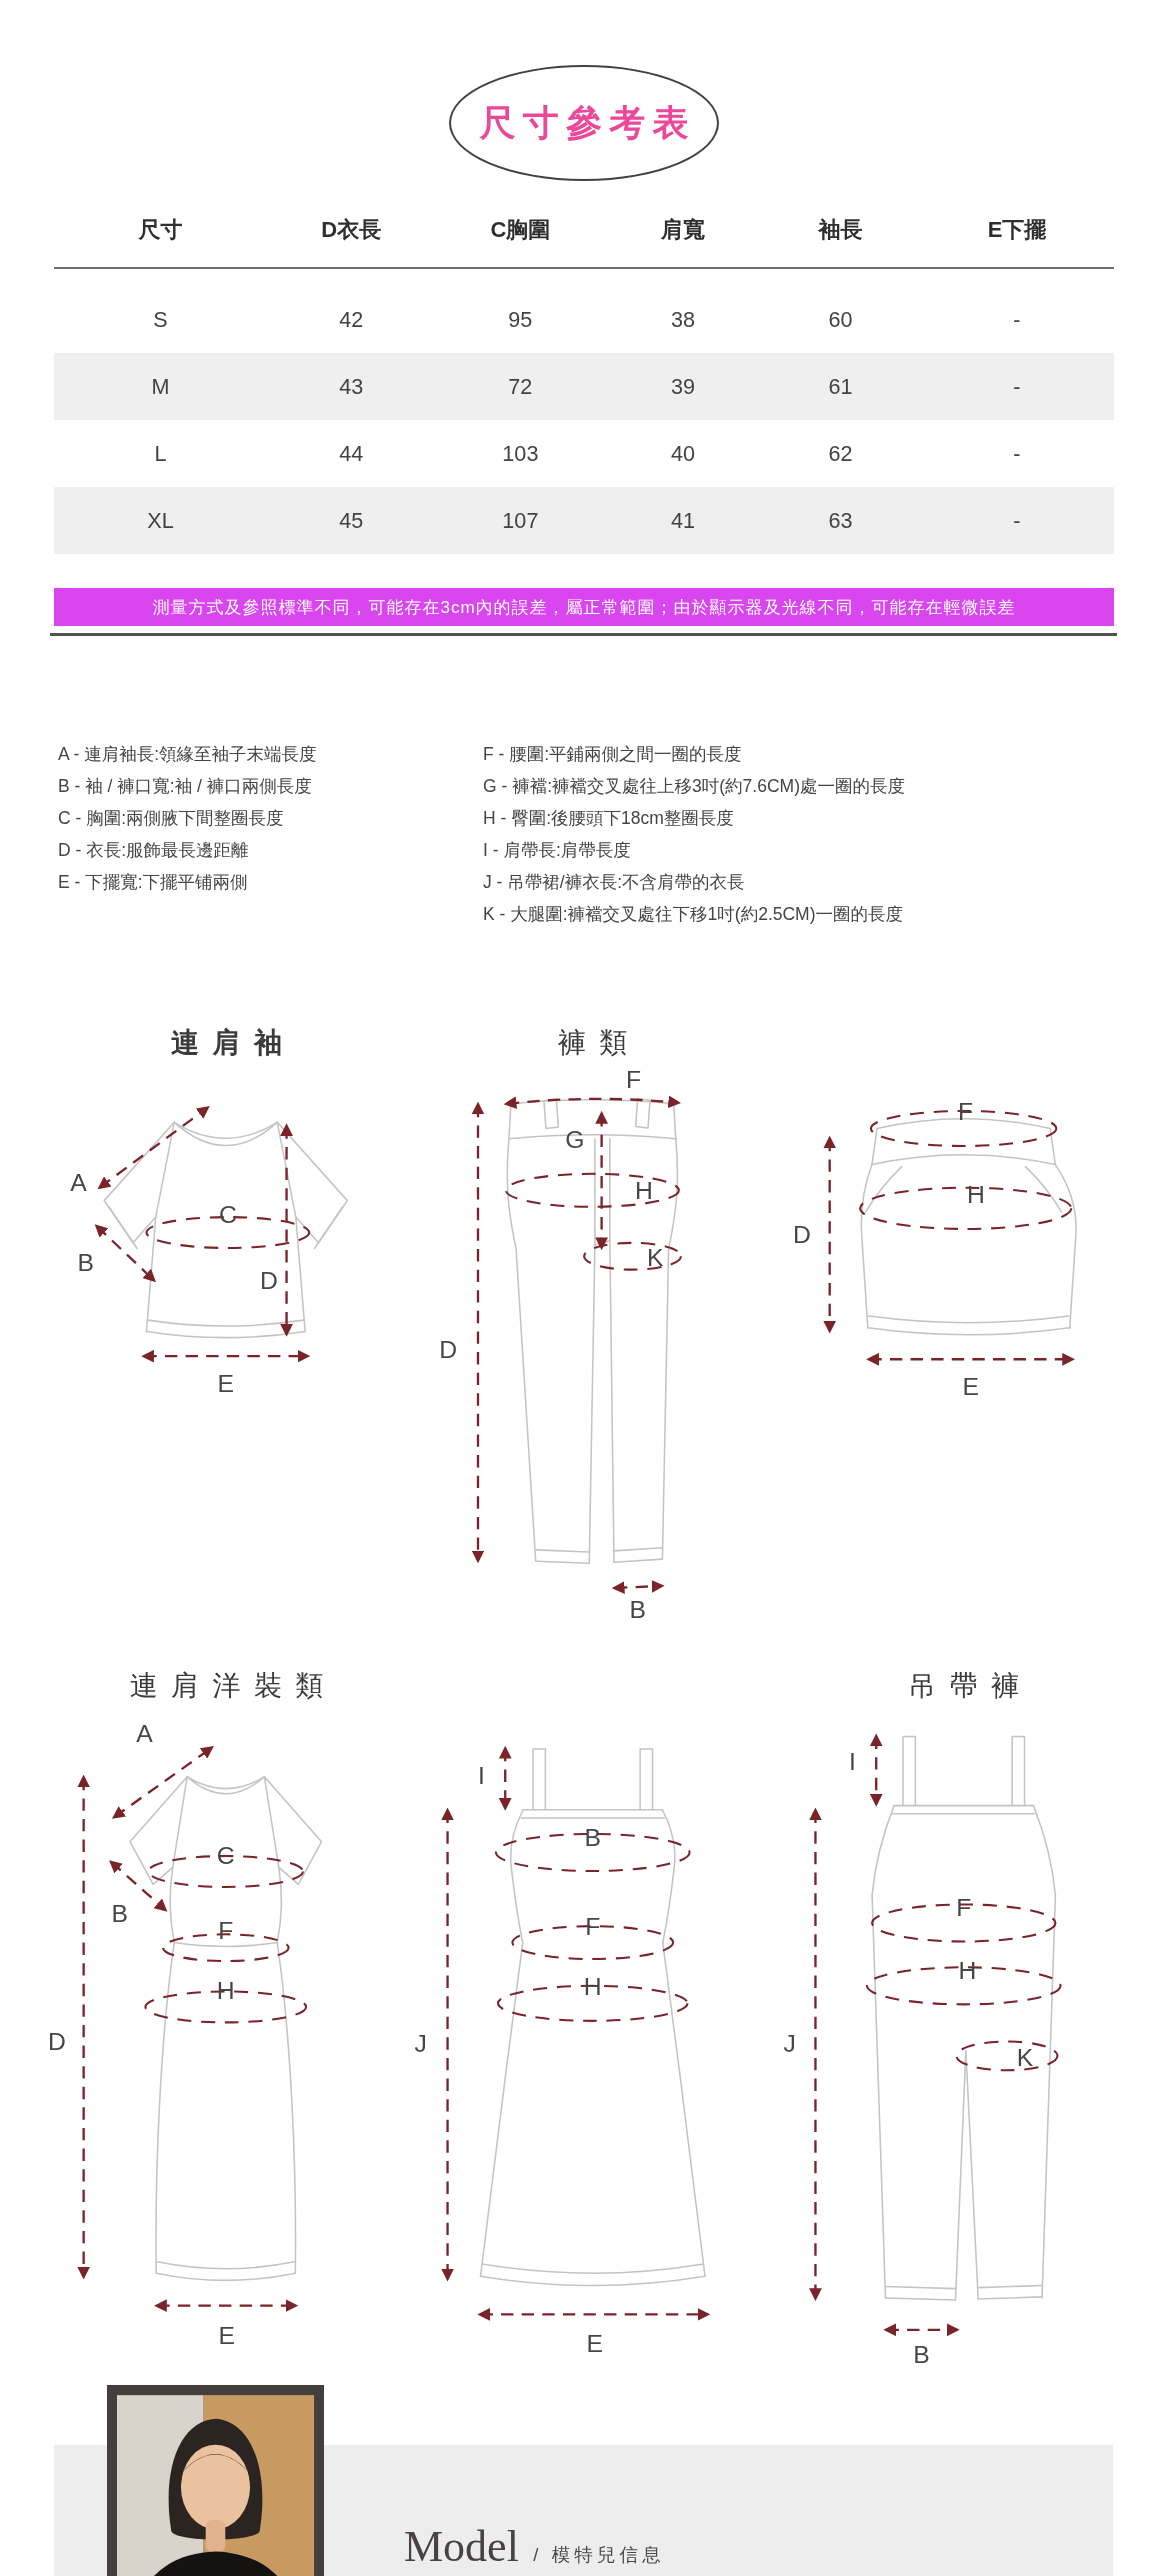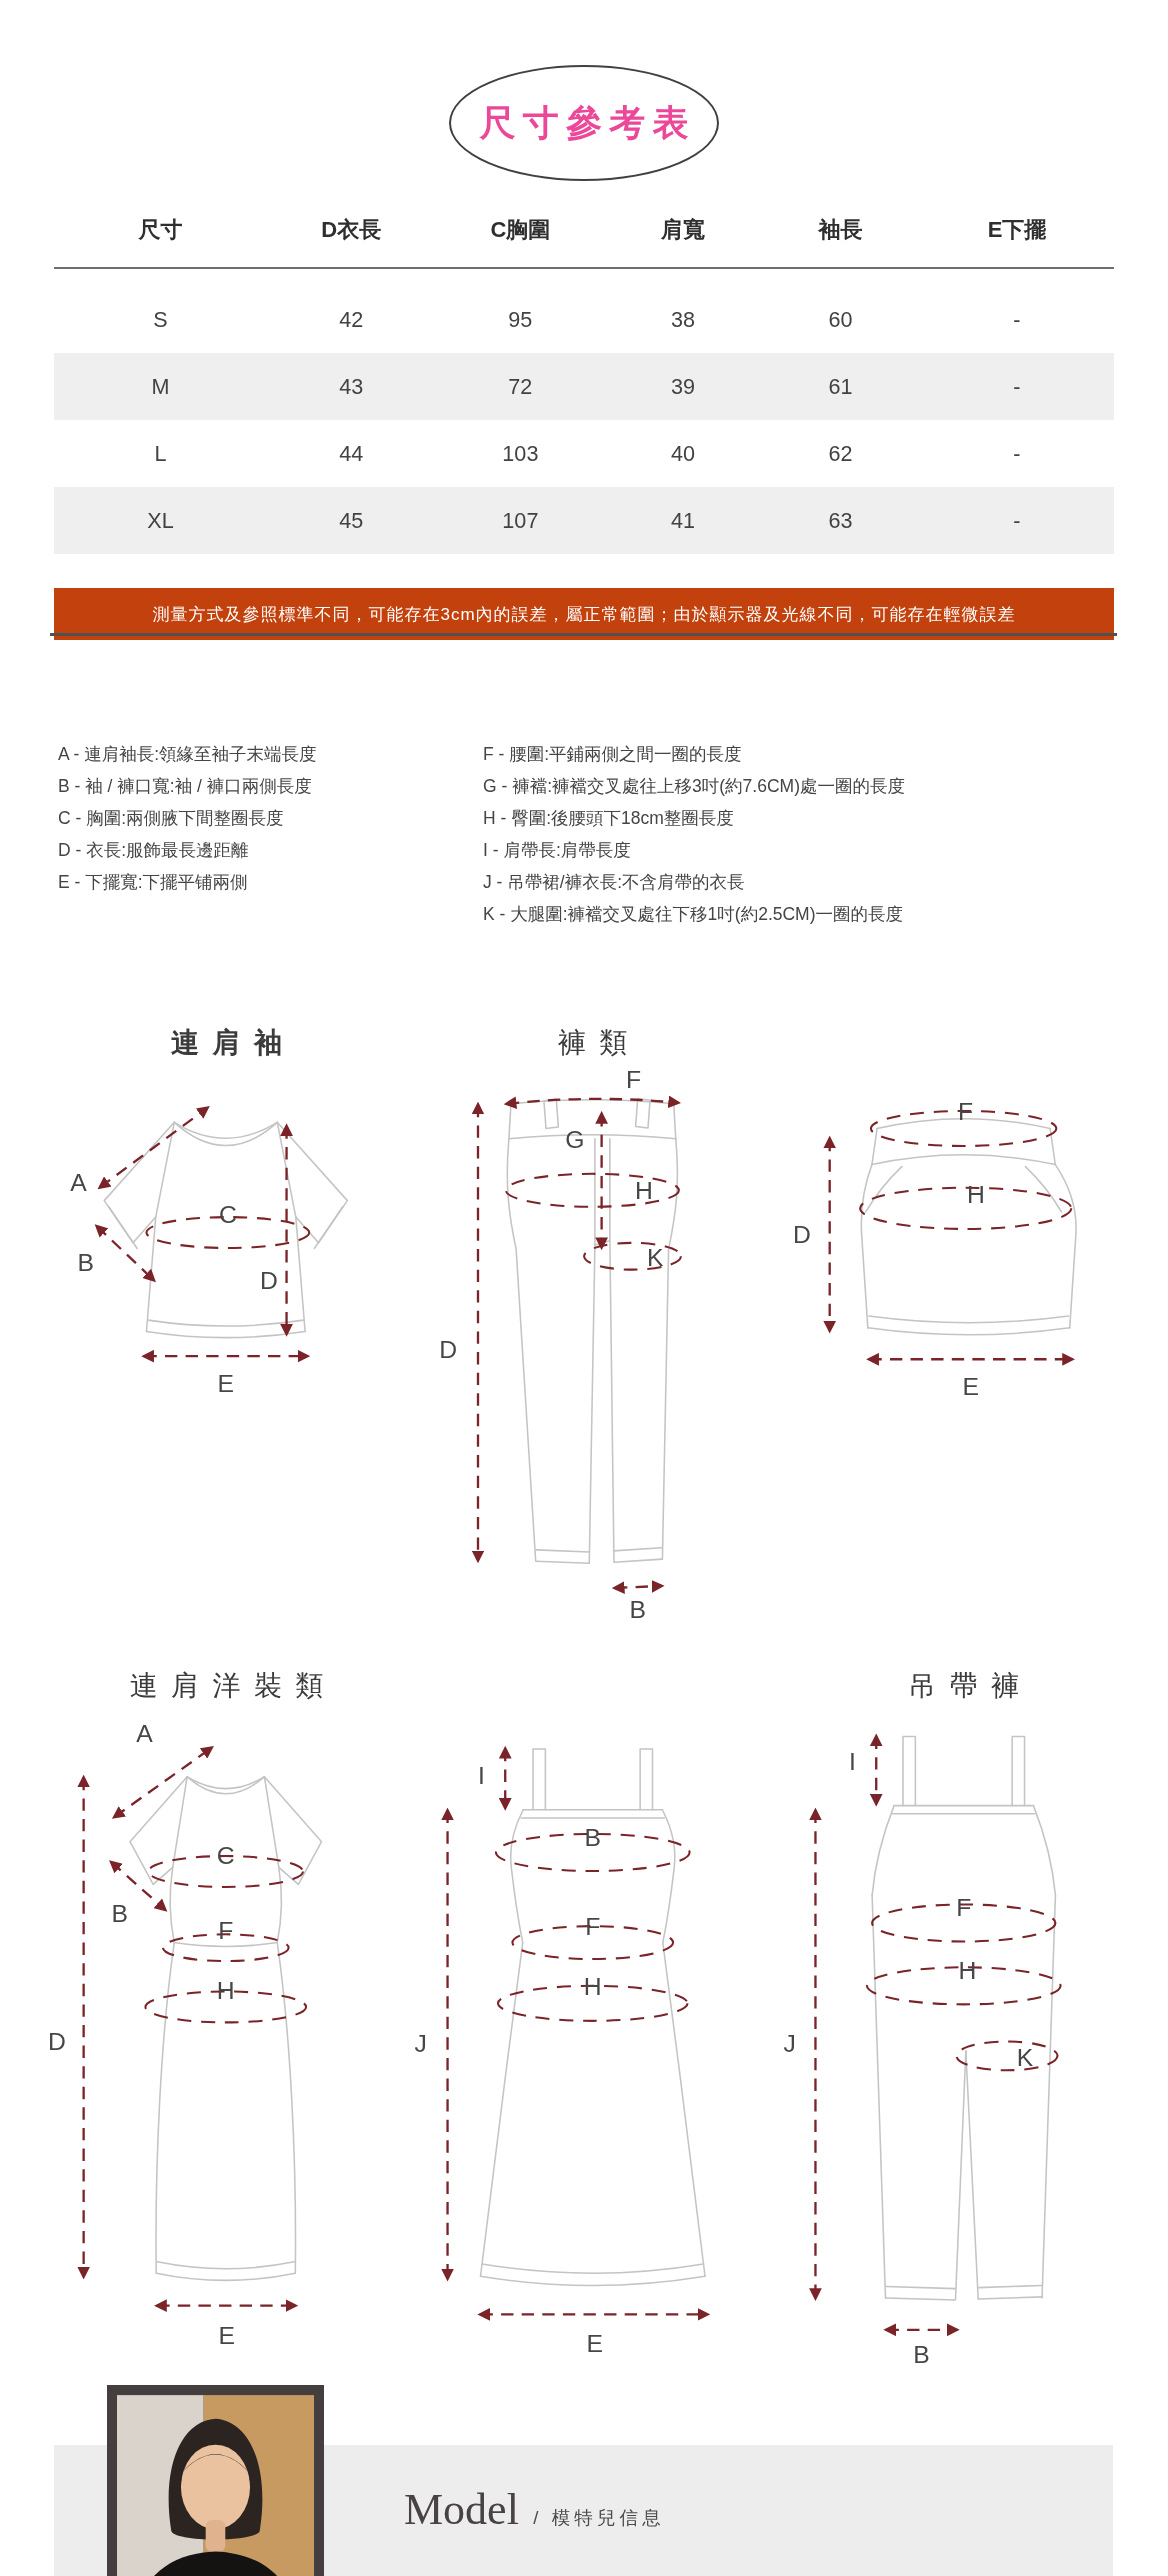--- a/index.html
+++ b/index.html
@@ -17,21 +17,21 @@
 
   
   .tgrid { display:grid; grid-template-columns:20.1% 15.9% 16% 14.7% 15% 18.3%; align-items:center; text-align:center; }
   .thead { position:absolute; left:54px; top:198px; width:1060px; height:64px; font-size:22px; font-weight:600; color:#2f2f2f; }
   .thead-line { position:absolute; left:54px; top:267px; width:1060px; height:1.5px; background:#6e6e6e; }
   .tbody { position:absolute; left:54px; top:286px; width:1060px; }
   .trow { height:67px; font-size:21.6px; color:#424242; }
   .trow.alt { background:#f0eff0; }
 
   
-  .notice { position:absolute; left:54px; top:588px; width:1060px; height:52px; background:#c2410c;
+  .notice { position:absolute; left:54px; top:588px; width:1060px; height:38px; background:#d946ef;
             display:flex; align-items:center; justify-content:center; }
   .notice span { color:#ffffff; font-size:17px; letter-spacing:1px; }
   .divider { position:absolute; left:50px; top:633px; width:1067px; height:3.1px; background:#54504e; }
 
   
   .legend-col { position:absolute; top:738px; font-size:17.5px; color:#454545; line-height:32px; white-space:nowrap; }
   .legend-left { left:58px; }
   .legend-right { left:483px; }
 
   
@@ -43,21 +43,21 @@
   .outline path, .outline ellipse { fill:none; stroke:#c4c4c4; stroke-width:3; stroke-linejoin:round; stroke-linecap:round; }
   .dash path { fill:none; stroke:#7a2328; stroke-width:4.5; stroke-dasharray:24 16; stroke-linecap:butt; }
   .dash ellipse { fill:none; stroke:#7a2328; stroke-width:4; stroke-dasharray:27 19; }
   text.lbl { fill:#464646; font-size:48px; font-family:"Liberation Sans", sans-serif; text-anchor:middle; }
 
   
   .model-panel { position:absolute; left:54px; top:2445px; width:1059px; height:247px; background:#eeedee; }
   .photo-card { position:absolute; left:107px; top:2385px; width:217px; height:277px; background:#453e3f; }
   .photo { position:absolute; left:10.3px; top:10.3px; width:197px; height:222px; overflow:hidden; }
   .model-heading { position:absolute; left:404px; top:2484px; display:flex; align-items:baseline; }
-  .model-heading .en { font-family:"Liberation Serif", serif; font-size:44px; color:#494242; }
+  .model-heading .en { font-family:"Liberation Serif", serif; font-size:44px; color:#494242;margin-top:37px; }
   .model-heading .zh { font-size:18.5px; color:#4a4a4a; margin-left:14.4px; letter-spacing:4.1px; }
 </style>
 </head>
 <body>
 
 <div class="page">
 
   <div class="title-oval">
     <span>尺寸參考表</span>
   </div>

